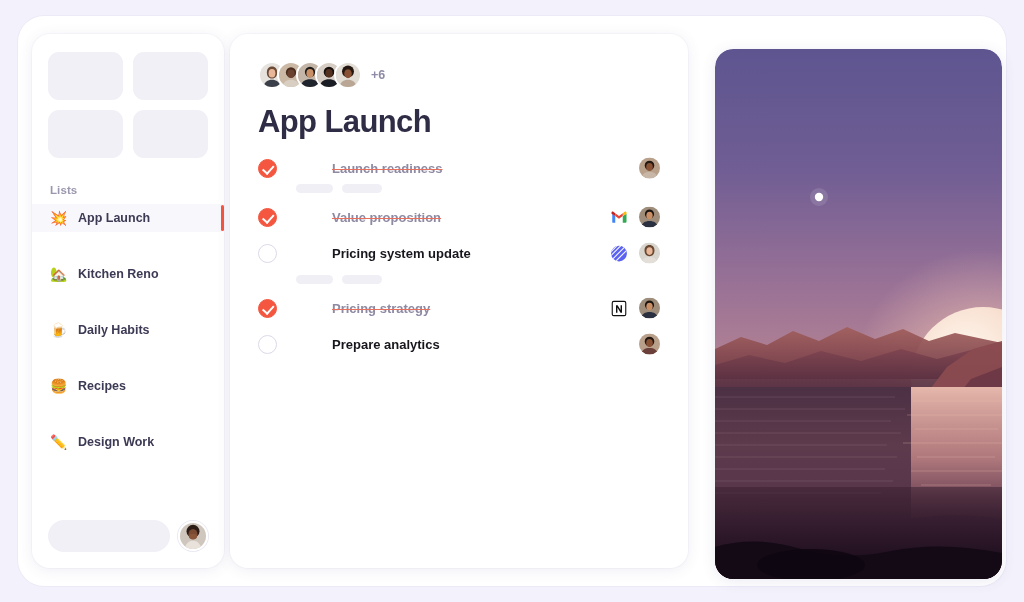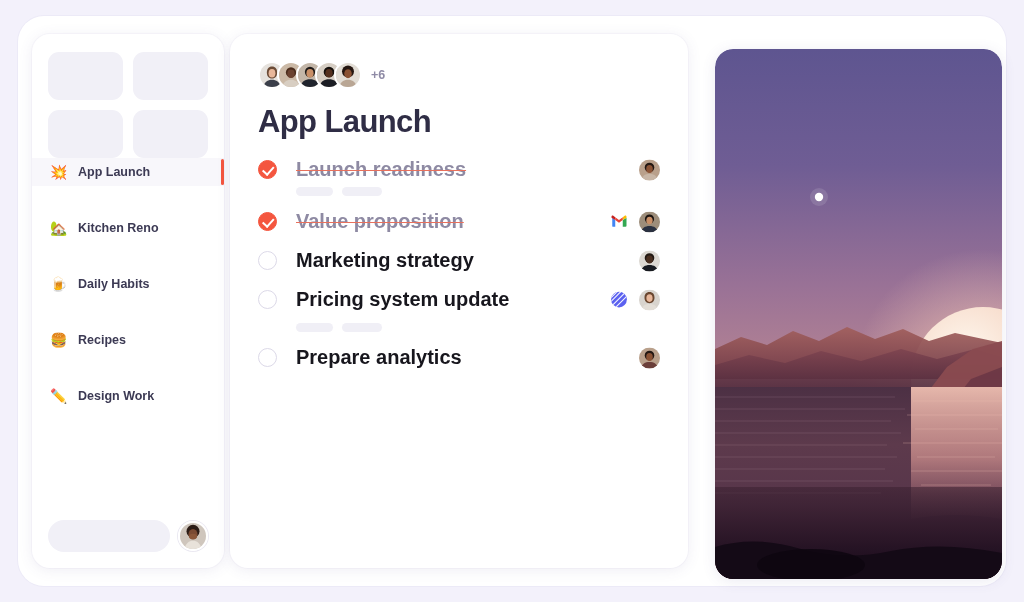--- a/index.html
+++ b/index.html
@@ -192,24 +192,25 @@
     content: "";
     position: absolute;
     left: 6px; top: 3px;
     width: 4.5px; height: 8.5px;
     border: solid #ffffff;
     border-width: 0 2px 2px 0;
     transform: rotate(42deg);
   }
 
   .task-text {
-    font-size: 20px;
+    font-size: 13px;
     font-weight: 700;
     color: #17161d;
     white-space: nowrap;
+    margin-left: 36px;
   }
   .task-text.done {
     color: #8e8aa3;
     text-decoration: line-through;
     text-decoration-color: #e8705c;
     text-decoration-thickness: 1.4px;
   }
 
   .task-right {
     position: absolute;
@@ -261,20 +262,21 @@
 
   <aside id="sidebar">
 
     <div class="sb-grid">
       <div class="sb-grid-cell"></div>
       <div class="sb-grid-cell"></div>
       <div class="sb-grid-cell"></div>
       <div class="sb-grid-cell"></div>
     </div>
 
+    <div class="sb-lists-label">Lists</div>
 
     <nav>
       <div class="sb-item active">
         <span class="sb-emoji">💥</span>
         <span class="sb-label">App Launch</span>
       </div>
       <div class="sb-item-spacer"></div>
 
       <div class="sb-item">
         <span class="sb-emoji">🏡</span>
@@ -400,34 +402,20 @@
             <svg viewBox="0 0 21 21" aria-hidden="true">
               <rect width="21" height="21" fill="#9d8d7a"></rect>
               <circle cx="10.5" cy="7.5" r="4.6" fill="#1c1410"></circle>
               <ellipse cx="10.5" cy="9" rx="3.2" ry="3.8" fill="#c98f67"></ellipse>
               <path d="M2 21c.8-4.4 4-6.4 8.5-6.4S18.2 16.6 19 21z" fill="#2a3040"></path>
             </svg>
           </span>
         </span>
       </div>
 
-      <div class="task-row">
-        <span class="checkbox"></span>
-        <span class="task-text">Marketing strategy</span>
-        <span class="task-right">
-          <span class="row-av">
-            <svg viewBox="0 0 21 21" aria-hidden="true">
-              <rect width="21" height="21" fill="#dcd8d2"></rect>
-              <circle cx="10.5" cy="7.5" r="4.8" fill="#241a14"></circle>
-              <ellipse cx="10.5" cy="9" rx="3.3" ry="3.9" fill="#4a2f20"></ellipse>
-              <path d="M2 21c.8-4.4 4-6.4 8.5-6.4S18.2 16.6 19 21z" fill="#171a20"></path>
-            </svg>
-          </span>
-        </span>
-      </div>
 
       <div class="task-row">
         <span class="checkbox"></span>
         <span class="task-text">Pricing system update</span>
         <span class="task-right">
           <svg class="app-icon" viewBox="0 0 24 24">
             <defs>
               <clipPath id="lincircle">
                   <circle cx="12" cy="12" r="10.5"></circle>
                 </clipPath>
@@ -450,20 +438,38 @@
             </svg>
           </span>
         </span>
       </div>
 
       <div class="meta-bars">
         <span class="meta-bar"></span>
         <span class="meta-bar w2"></span>
       </div>
 
+      <div class="task-row">
+        <span class="checkbox done"></span>
+        <span class="task-text done">Pricing strategy</span>
+        <span class="task-right">
+          <svg class="app-icon" viewBox="0 0 24 24">
+            <rect x="3" y="2.5" width="18" height="19" rx="2" fill="#ffffff" stroke="#111111" stroke-width="1.5"></rect>
+            <path d="M8 17.5V7.5h2.1l4 6.6V7.5h1.9v10h-2l-4.1-6.8v6.8z" fill="#111111"></path>
+          </svg>
+          <span class="row-av">
+            <svg viewBox="0 0 21 21" aria-hidden="true">
+              <rect width="21" height="21" fill="#9d8d7a"></rect>
+              <circle cx="10.5" cy="7.5" r="4.6" fill="#1c1410"></circle>
+              <ellipse cx="10.5" cy="9" rx="3.2" ry="3.8" fill="#c98f67"></ellipse>
+              <path d="M2 21c.8-4.4 4-6.4 8.5-6.4S18.2 16.6 19 21z" fill="#2a3040"></path>
+            </svg>
+          </span>
+        </span>
+      </div>
 
       <div class="task-row">
         <span class="checkbox"></span>
         <span class="task-text">Prepare analytics</span>
         <span class="task-right">
           <span class="row-av">
             <svg viewBox="0 0 21 21" aria-hidden="true">
               <rect width="21" height="21" fill="#b9a08b"></rect>
               <circle cx="10.5" cy="8" r="4.8" fill="#231712"></circle>
               <ellipse cx="10.5" cy="9.5" rx="3.3" ry="3.9" fill="#8a5234"></ellipse>

